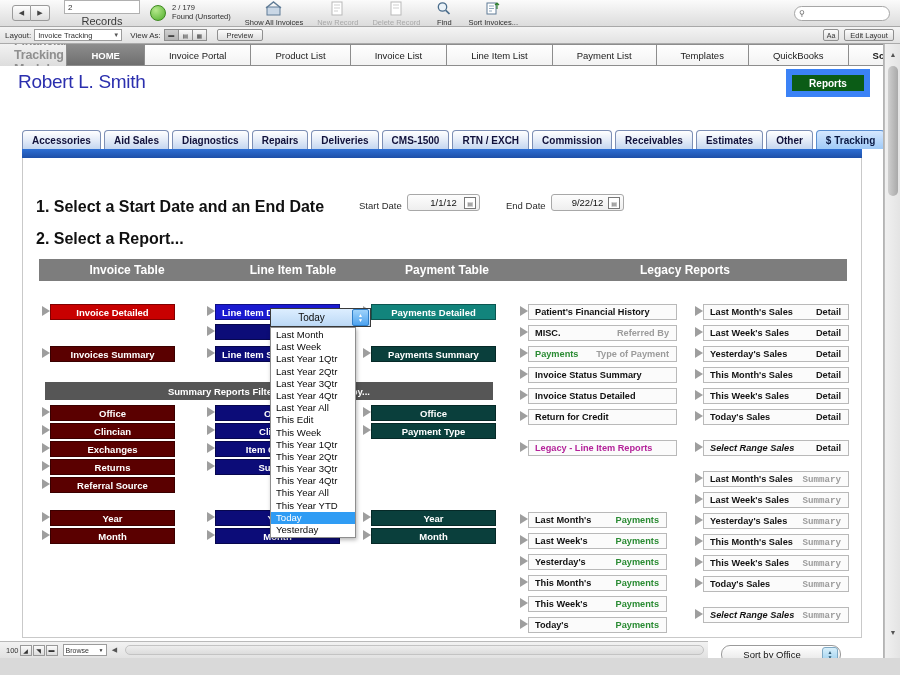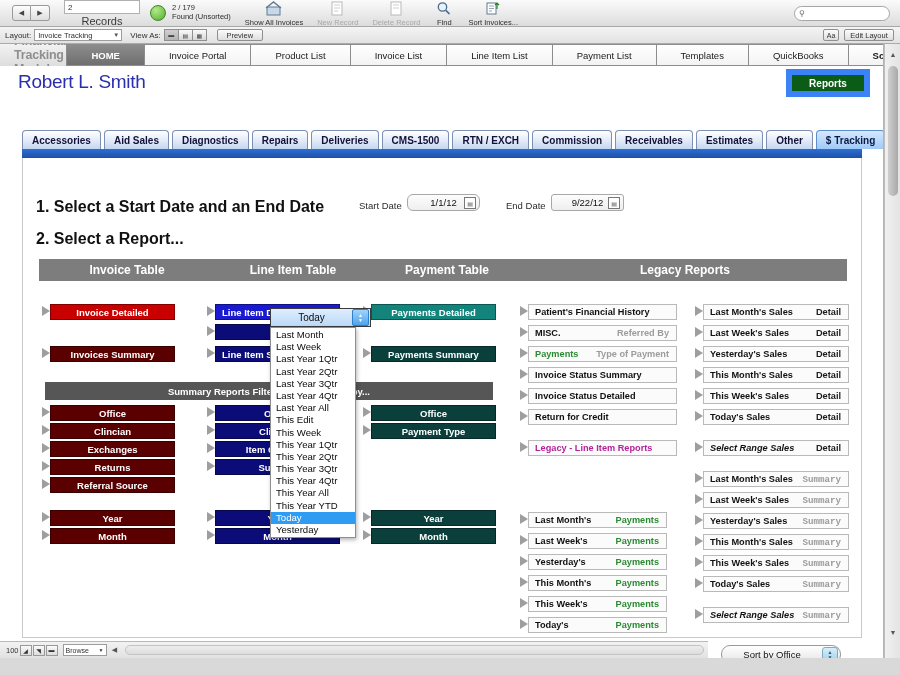--- a/index.html
+++ b/index.html
@@ -323,21 +323,21 @@
         <div class="stab active">$ Tracking</div>
       </div>
       <div class="blue-bar"></div>
 
       <div class="panel">
 
         <div class="step" style="left:13px; top:40px;">1. Select a Start Date and an End Date</div>
         <div class="step" style="left:13px; top:72px;">2. Select a Report...</div>
 
         <div class="date-lbl" style="left:336px; top:42px;">Start Date</div>
-        <div class="date-field" style="left:384px; top:36px; width:73px;border-radius:6px;">
+        <div class="date-field" style="left:384px; top:36px; width:73px;">
           <span>1/1/12</span>
           <span class="cal-ico">▤</span>
         </div>
         <div class="date-lbl" style="left:483px; top:42px;">End Date</div>
         <div class="date-field" style="left:528px; top:36px; width:73px;">
           <span>9/22/12</span>
           <span class="cal-ico">▤</span>
         </div>
 
         <div class="sec-hdr" style="left:16px; top:101px; width:176px;">Invoice Table</div>

